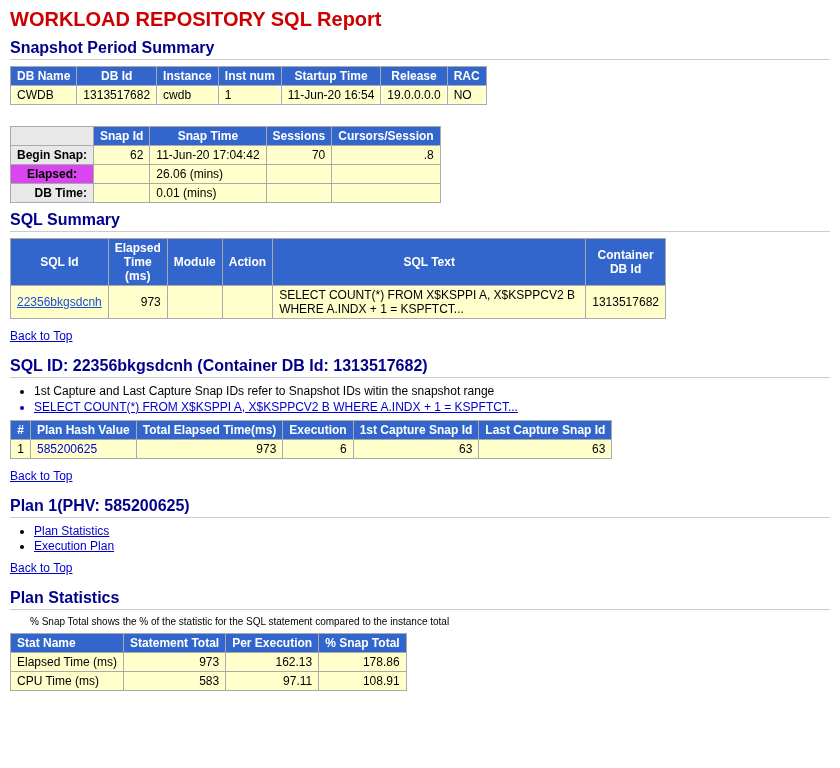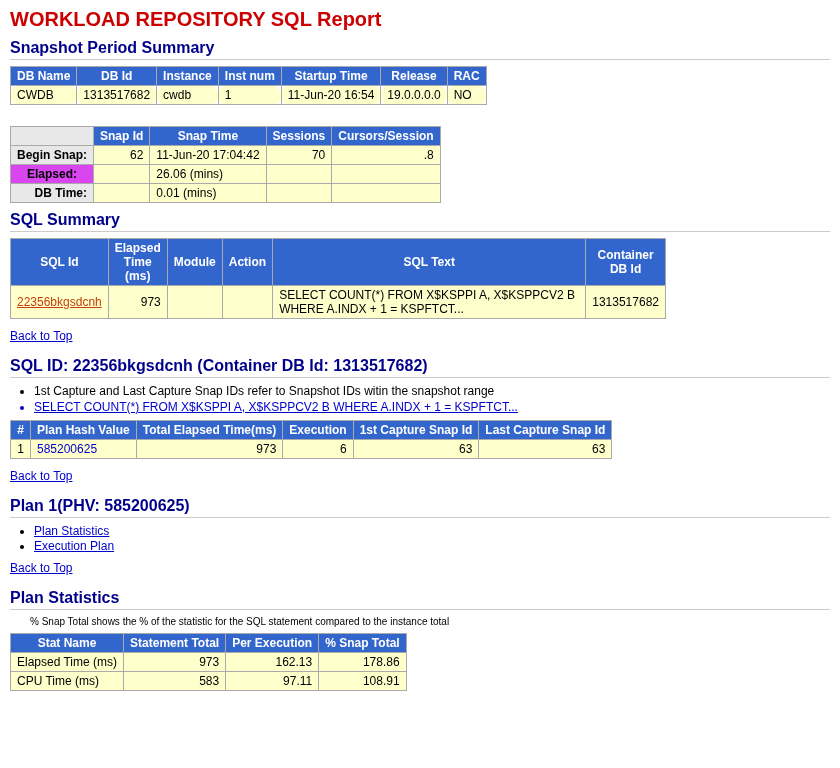--- a/index.html
+++ b/index.html
@@ -146,21 +146,21 @@
       <th>SQL Id</th>
       <th>Elapsed Time (ms)</th>
       <th>Module</th>
       <th>Action</th>
       <th style="width:420px;">SQL Text</th>
       <th>Container DB Id</th>
     </tr>
   </thead>
   <tbody>
     <tr>
-      <td style="color:#c2410c; text-decoration:underline; cursor:pointer;">22356bkgsdcnh</td>
+      <td style="color:#1d4ed8; text-decoration:underline; cursor:pointer;">22356bkgsdcnh</td>
       <td style="text-align:right;">973</td>
       <td></td>
       <td></td>
       <td>SELECT COUNT(*) FROM X$KSPPI A, X$KSPPCV2 B WHERE A.INDX + 1 = KSPFTCT...</td>
       <td style="text-align:right;">1313517682</td>
     </tr>
   </tbody>
 </table>
 
 
@@ -212,21 +212,21 @@
 <a class="back-link">Back to Top</a>
 
 
 <h2 class="section-title">Plan Statistics</h2>
 
 <p class="note">% Snap Total shows the % of the statistic for the SQL statement compared to the instance total</p>
 
 <table class="stat-table">
   <thead>
     <tr>
-      <th style="text-align:center;">Stat Name</th>
+      <th style="text-align:left;">Stat Name</th>
       <th>Statement Total</th>
       <th>Per Execution</th>
       <th>% Snap Total</th>
     </tr>
   </thead>
   <tbody>
     <tr>
       <td class="statname">Elapsed Time (ms)</td>
       <td class="num">973</td>
       <td class="num">162.13</td>

